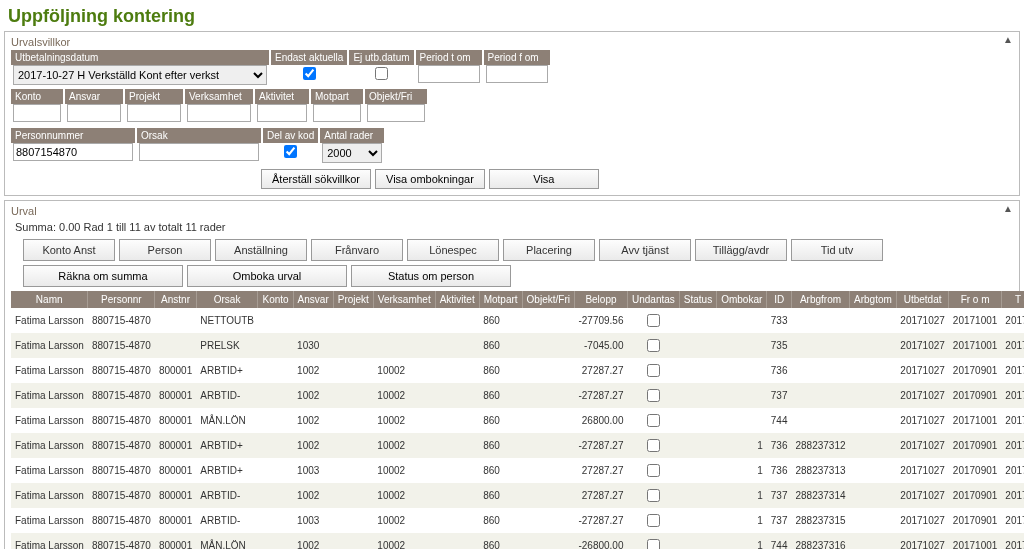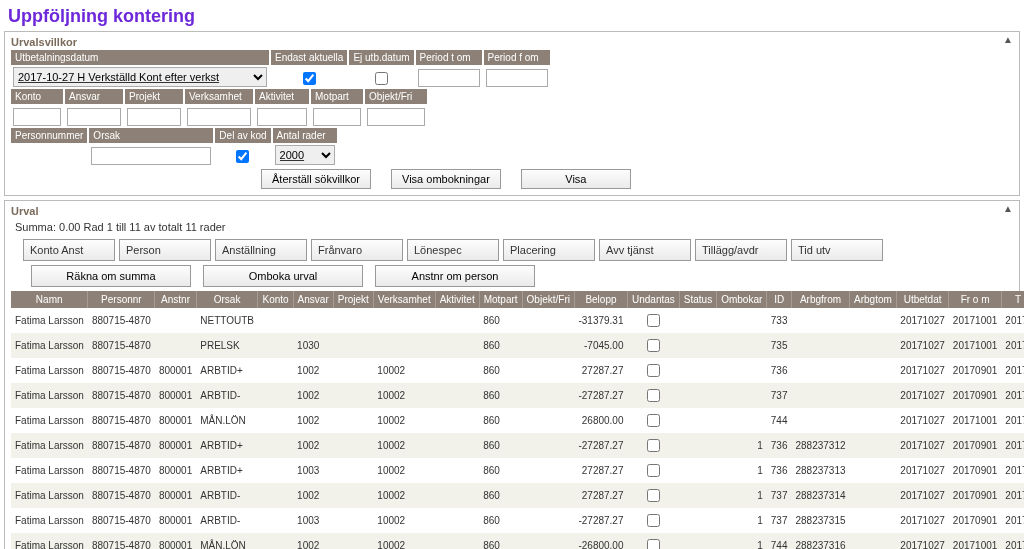--- a/index.html
+++ b/index.html
@@ -7,31 +7,31 @@
     font-family: Verdana, Arial, sans-serif;
     font-size: 11px;
     margin: 0;
     padding: 4px;
     color: #333;
     background: #fff;
   }
   .page-title {
     font-size: 18px;
     font-weight: bold;
-    color: #6d28d9;
+    color: #4d7c0f;
     padding: 2px 0 4px 4px;
   }
   .panel {
     border: 1px solid #bbb;
     margin-bottom: 4px;
     padding: 4px 6px 6px 6px;
     position: relative;
   }
   .panel-title {
-    font-weight: bold;
+    font-weight: normal;
     color: #7a6a5a;
     margin-bottom: 2px;
   }
   .collapse-arrow {
     position: absolute;
     right: 6px;
     top: 2px;
     font-size: 10px;
     color: #555;
     cursor: pointer;
@@ -49,73 +49,72 @@
   .lbl {
     background: #8d8076;
     color: #fff;
     font-size: 10px;
     padding: 2px 4px;
     white-space: nowrap;
   }
   .ctrl {
     padding: 0 2px;
     display: flex;
-    align-items: flex-end;
+    align-items: flex-start;
     height: 22px;
-    text-decoration: underline;
   }
   input[type="text"] {
     border: 1px solid #aaa;
     height: 18px;
     font-size: 11px;
     padding: 0 2px;
   }
   select {
     border: 1px solid #aaa;
     height: 20px;
     font-size: 11px;
   }
   input[type="checkbox"] {
     margin: 2px;
   }
   .button-row {
     display: flex;
-    gap: 20px;
+    gap: 4px;
     margin-top: 4px;
     margin-left: 250px;
   }
   button.act {
     background: linear-gradient(#fdfdfd,#eaeaea);
     border: 1px solid #999;
     font-size: 11px;
     padding: 3px 10px;
     cursor: pointer;
   }
   .summary-row {
     padding: 2px 4px;
   }
   .tabs-row { display: flex; gap: 4px; margin: 4px 0 4px 12px;}
   .tab-btn {
     background: linear-gradient(#fdfdfd,#eaeaea);
     border: 1px solid #999;
     font-size: 11px;
     padding: 4px 6px;
     width: 92px;
+    text-align: center;
     cursor: pointer;
   }
   .action-row { display: flex; gap: 4px; margin: 4px 0 4px 12px;}
   .action-btn {
     background: linear-gradient(#fdfdfd,#eaeaea);
     border: 1px solid #999;
     font-size: 11px;
     padding: 4px 0;
     width: 160px;
     text-align: center;
     cursor: pointer;
-    margin-left: 8px;
   }
   table.data {
     border-collapse: collapse;
     width: 100%;
     font-size: 10px;
   }
   table.data th {
     background: #8d8076;
     color: #fff;
     padding: 3px 4px;
@@ -215,20 +214,23 @@
         <div class="lbl">Objekt/Fri</div>
         <div class="ctrl">
           <input type="text" style="width: 58px;">
         </div>
       </div>
   </div>
 
   <div class="filter-row">
     <div class="filter-cell">
         <div class="lbl">Personnummer</div>
+        <div class="ctrl">
+          <input type="text" style="width: 120px;" value="8807154870">
+        </div>
       </div>
     <div class="filter-cell">
         <div class="lbl">Orsak</div>
         <div class="ctrl">
           <input type="text" style="width: 120px;">
         </div>
       </div>
     <div class="filter-cell">
         <div class="lbl">Del av kod</div>
         <div class="ctrl" style="justify-content:center">
@@ -263,21 +265,21 @@
       <div class="tab-btn">Lönespec</div>
       <div class="tab-btn">Placering</div>
       <div class="tab-btn">Avv tjänst</div>
       <div class="tab-btn">Tillägg/avdr</div>
       <div class="tab-btn">Tid utv</div>
     </div>
 
   <div class="action-row">
     <button class="action-btn">Räkna om summa</button>
     <button class="action-btn">Omboka urval</button>
-    <button class="action-btn">Anstnr om person</button>
+    <button class="action-btn">Status om person</button>
   </div>
 
   <table class="data">
     <thead>
         <tr id="thead-row">
           <th>Namn</th>
           <th>Personnr</th>
           <th>Anstnr</th>
           <th>Orsak</th>
           <th>Konto</th>
@@ -305,21 +307,21 @@
           <td>880715-4870</td>
           <td></td>
           <td>NETTOUTB</td>
           <td></td>
           <td></td>
           <td></td>
           <td></td>
           <td></td>
           <td>860</td>
           <td></td>
-          <td class="num">-31379.31</td>
+          <td class="num">-27709.56</td>
           <td class="center"><input type="checkbox" style=""></td>
           <td></td>
           <td class="num"></td>
           <td class="num">733</td>
           <td></td>
           <td></td>
           <td>20171027</td>
           <td>20171001</td>
           <td>20171031</td>
         </tr>

